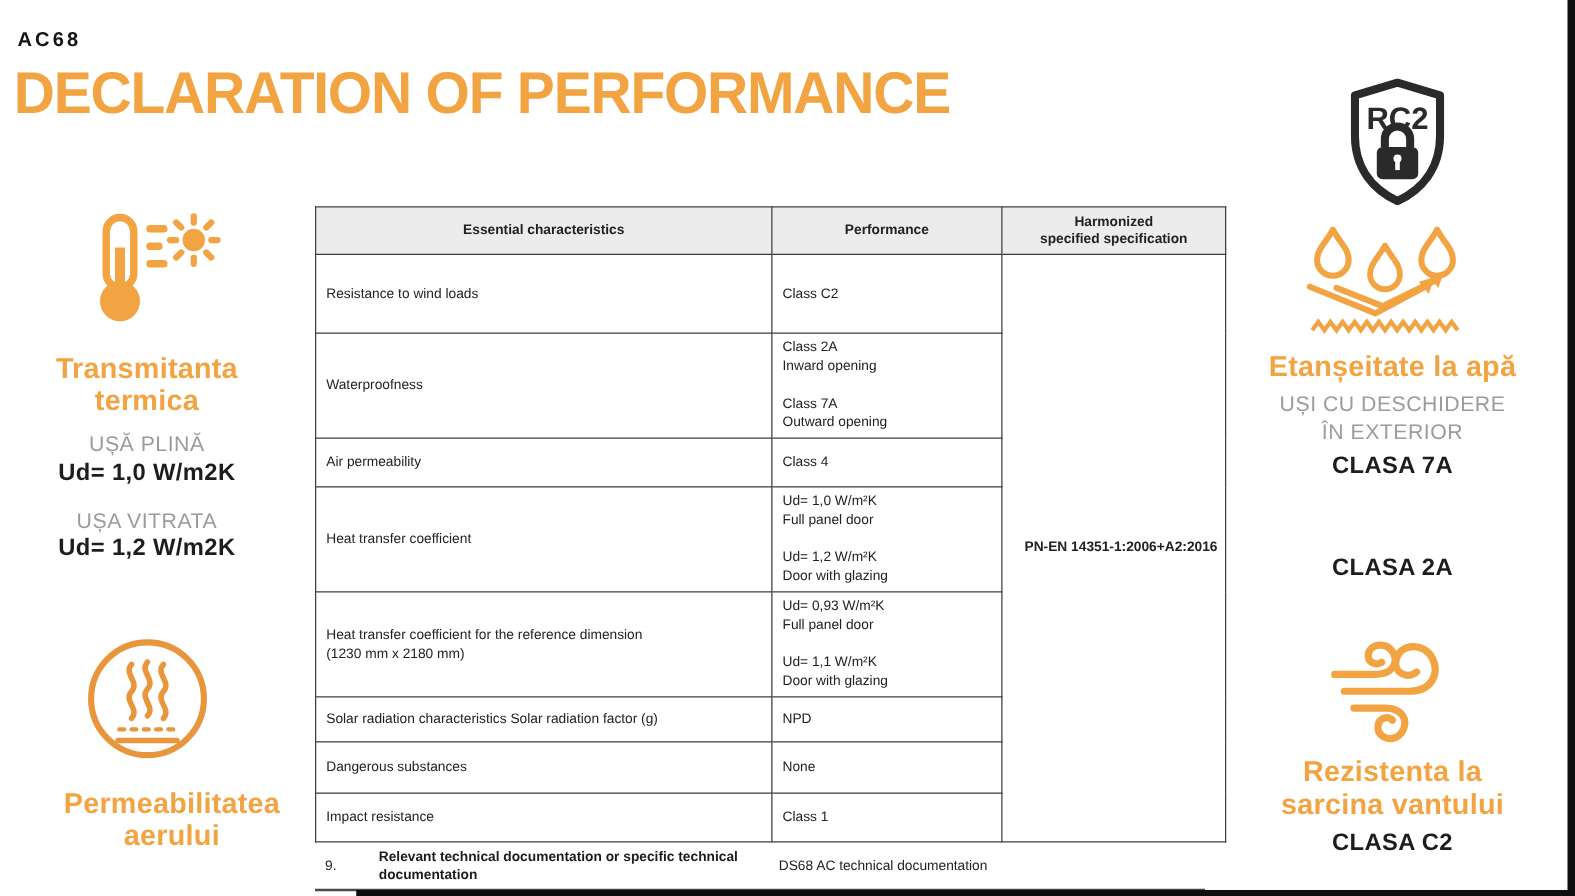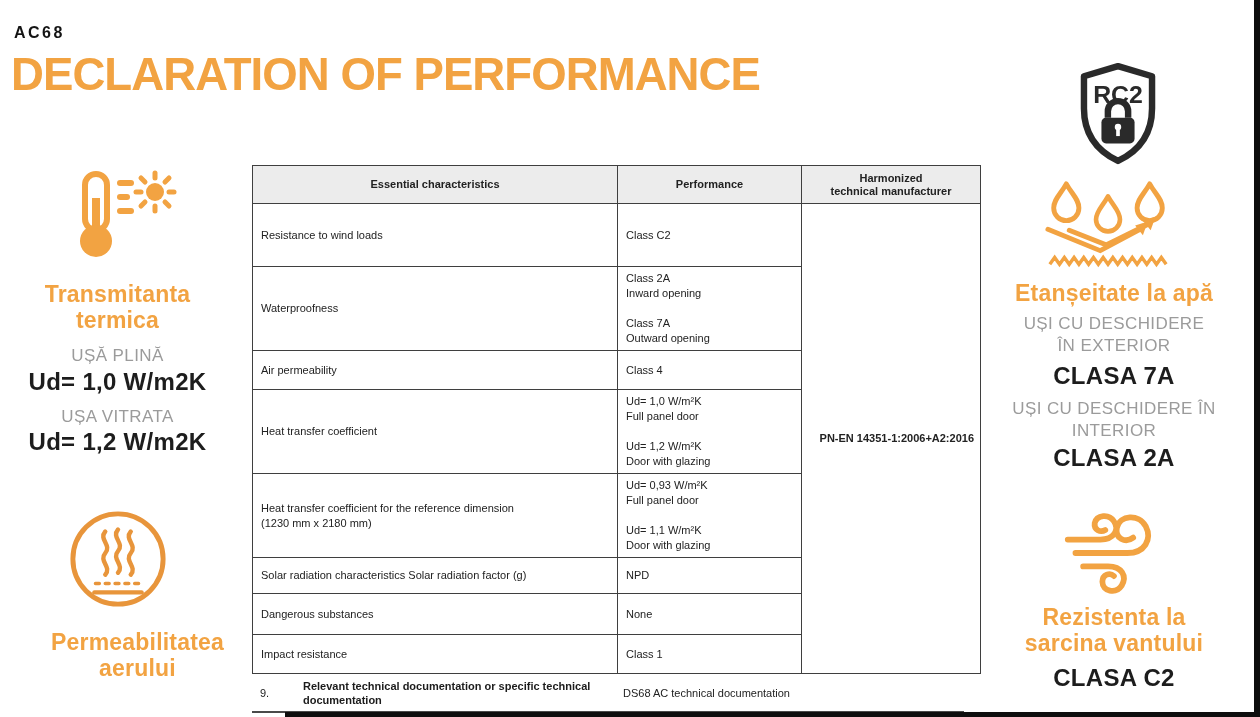--- a/index.html
+++ b/index.html
@@ -19,21 +19,21 @@
   .right-edge-bar  { position:absolute; top:0; right:0; width:6px; height:717px; background:#0e0e0e; }
   .bottom-edge-bar { position:absolute; left:285px; right:0; bottom:0; height:5px; background:#0e0e0e; }
 
   
   .panel { position:absolute; top:0; height:717px; }
   .panel-left  { left:0; width:235px; }
   .panel-right { left:988px; width:252px; }
   .panel .abs { position:absolute; left:0; width:100%; text-align:center; }
   .panel-title { font-size:23px; line-height:26px; font-weight:600; color:#F2A342; letter-spacing:.2px; }
   .panel-label { font-size:17px; line-height:22px; color:#9b9b9b; letter-spacing:.4px; }
-  .panel-value { font-size:24px; font-weight:700; color:#1d1d1d; letter-spacing:.3px; }
+  .panel-value { font-size:19px; font-weight:700; color:#1d1d1d; letter-spacing:.3px; }
   .icon-wrap { position:absolute; }
 
   
   .center-col { position:absolute; left:252px; top:145px; width:728px; }
   table.perf { border-collapse:collapse; width:728px; table-layout:fixed;margin-top:20px; }
   table.perf th, table.perf td { border:1px solid #3f3f3f; font-size:11px; color:#222; vertical-align:middle; }
   table.perf th { background:#ececec; font-weight:700; text-align:center; height:38px; line-height:13px; }
   table.perf td { padding:4px 6px 4px 8px; line-height:15px; }
   td.perf-cell { line-height:15px; }
   .col-char { width:365px; } .col-perf { width:184px; } .col-spec { width:179px; }
@@ -113,21 +113,21 @@
     <colgroup>
         <col class="col-char">
         <col class="col-perf">
         <col class="col-spec">
       </colgroup>
     <tbody>
         <tr>
       <th>Essential characteristics</th>
       <th>Performance</th>
       <th class="preline">Harmonized
-technical manufacturer</th>
+specified specification</th>
     </tr>
     <tr style="height:63px;">
       <td>Resistance to wind loads</td>
       <td class="preline perf-cell">Class C2</td>
       <td class="spec-cell" rowspan="8">PN-EN 14351-1:2006+A2:2016</td>
     </tr>
     <tr style="height:76px;">
       <td>Waterproofness</td>
       <td class="preline perf-cell">Class 2A
 Inward opening
@@ -209,22 +209,20 @@
       <polygon points="107,44 94,48 102,58" fill="#F2A342"></polygon>
       <polygon points="115,39 102,43 110,53" fill="#F2A342"></polygon>
       <path d="M6 88 l5 -7 l5 7 l5 -7 l5 7 l5 -7 l5 7 l5 -7 l5 7 l5 -7 l5 7 l5 -7 l5 7 l5 -7 l5 7 l5 -7 l5 7 l5 -7 l5 7 l5 -7 l5 7 l5 -7 l5 7 l5 -7 l5 7" stroke="#F2A342" stroke-width="3.5" fill="none"></path>
     </svg>
   </div>
 
   <div class="abs panel-title" style="top:280px;">Etanșeitate la apă</div>
   <div class="abs panel-label preline" style="top:313px;">UȘI CU DESCHIDERE
 ÎN EXTERIOR</div>
   <div class="abs panel-value" style="top:362px;">CLASA 7A</div>
-  <div class="abs panel-label preline" style="top:398px;">UȘI CU DESCHIDERE ÎN
-INTERIOR</div>
   <div class="abs panel-value" style="top:444px;">CLASA 2A</div>
 
   <div class="icon-wrap" style="left:64px; top:503px;">
     <svg width="120" height="100" viewBox="0 0 124 104">
       <g stroke="#F2A342" stroke-width="6" fill="none" stroke-linecap="round">
         <path d="M16 38 H50 C64 38 70 28 64 19 C59 11 46 12 44 21 C43 28 50 31 55 28"></path>
         <path d="M24 52 H78 C96 52 104 38 97 24 C90 11 70 12 67 26 C65 37 76 42 84 36"></path>
         <path d="M32 66 H58 C72 66 78 76 72 86 C66 95 52 92 52 82 C52 74 60 72 64 76"></path>
       </g>
     </svg>

